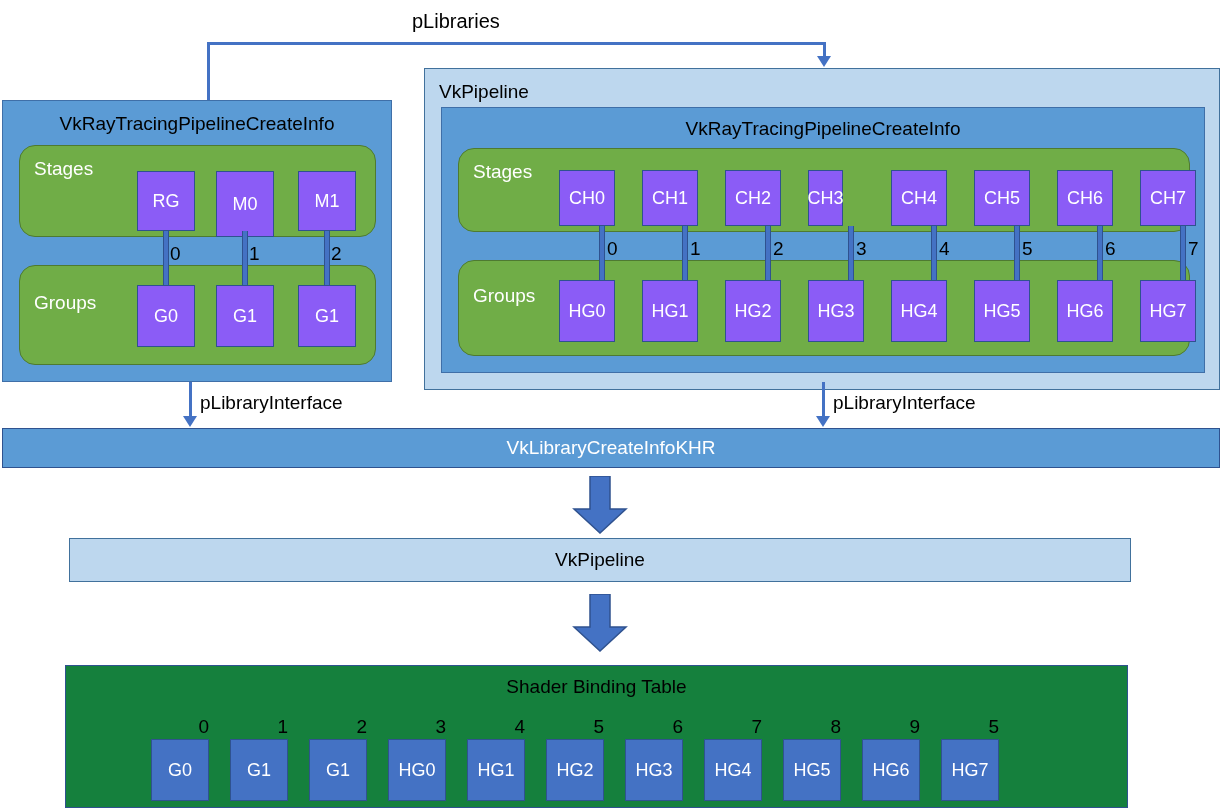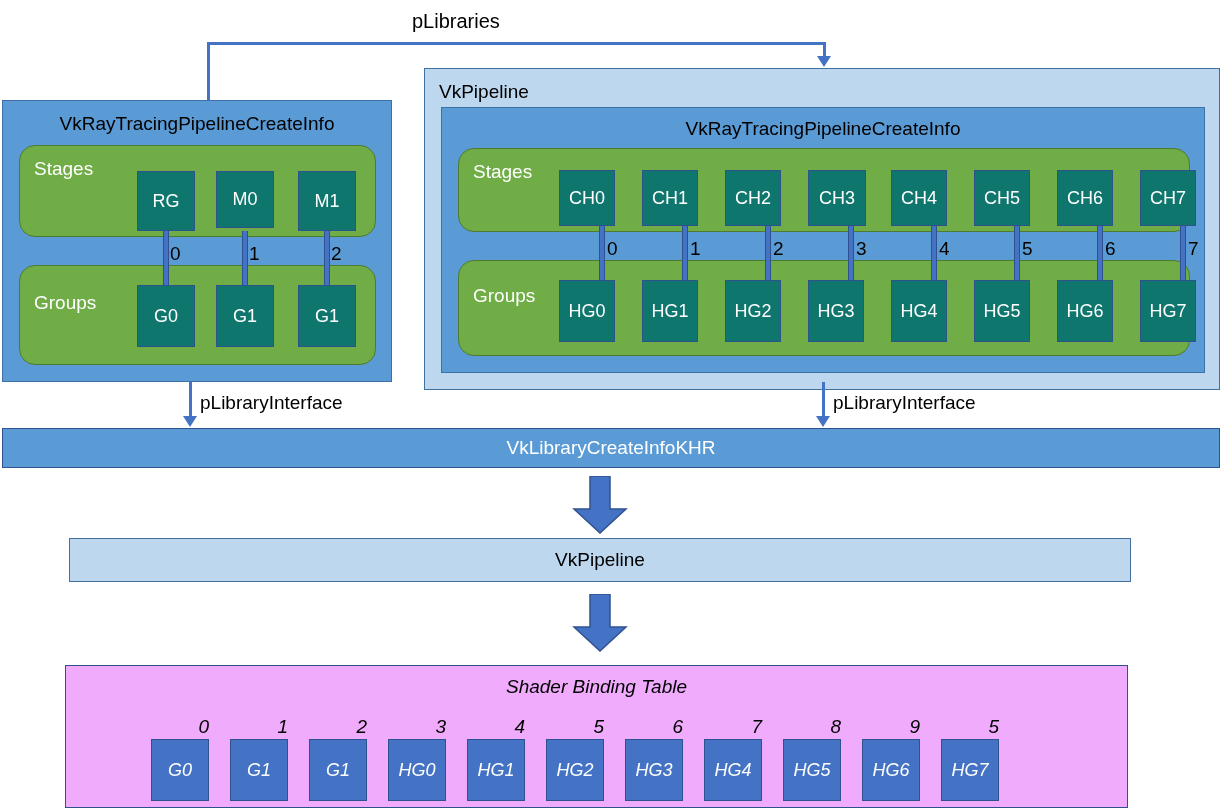--- a/index.html
+++ b/index.html
@@ -44,21 +44,21 @@
   .grp{
     position:absolute;background:#70AD47;border:1px solid #4E7A31;
     border-radius:16px;box-sizing:border-box;
   }
   .grp-label{
     position:absolute;color:#ffffff;font-size:19px;white-space:nowrap;
   }
 
   
   .cell{
-    position:absolute;background:#0f766e;border:1px solid #2F528F;
+    position:absolute;background:#8b5cf6;border:1px solid #2F528F;
     box-sizing:border-box;color:#ffffff;font-size:18px;
     display:flex;align-items:center;justify-content:center;
   }
   .conn{position:absolute;width:6px;background:#4472C4;border-left:1px solid #2F528F;border-right:1px solid #2F528F;box-sizing:border-box;}
   .idx{position:absolute;font-size:19px;color:#000;white-space:nowrap;}
 
   
   .bar-mid{
     position:absolute;background:#5B9BD5;border:1px solid #2F528F;
     box-sizing:border-box;color:#ffffff;font-size:19px;
@@ -69,23 +69,22 @@
     box-sizing:border-box;color:#000000;font-size:19px;
     display:flex;align-items:center;justify-content:center;
   }
 
   
   .blockarrow{position:absolute;}
   .blockarrow svg{display:block;}
 
   
   .sbt{
-    position:absolute;background:#f0abfc;border:1px solid #2F528F;
+    position:absolute;background:#15803d;border:1px solid #2F528F;
     box-sizing:border-box;
-    font-style:italic;
   }
   .sbt-title{
     position:absolute;left:0;right:0;text-align:center;font-size:19px;color:#000;
   }
   .sbt-cell{
     position:absolute;background:#4472C4;border:1px solid #2F528F;
     box-sizing:border-box;color:#ffffff;font-size:18px;
     display:flex;align-items:center;justify-content:center;
   }
   .sbt-idx{position:absolute;font-size:19px;color:#000;text-align:right;}
@@ -106,21 +105,21 @@
 
   <div class="grp" style="left:16px;top:44px;width:357px;height:92px;">
     <div class="grp-label" style="left:14px;top:12px;">Stages</div>
   </div>
 
   <div class="grp" style="left:16px;top:164px;width:357px;height:100px;">
     <div class="grp-label" style="left:14px;top:26px;">Groups</div>
   </div>
 
   <div class="cell" style="left:134px;top:70px;width:58px;height:60px;">RG</div>
-  <div class="cell" style="left:213px;top:70px;width:58px;height:57px;">M0</div>
+  <div class="cell" style="left:213px;top:70px;width:58px;height:66px;">M0</div>
   <div class="cell" style="left:295px;top:70px;width:58px;height:60px;">M1</div>
 
   <div class="cell" style="left:134px;top:184px;width:58px;height:62px;">G0</div>
   <div class="cell" style="left:213px;top:184px;width:58px;height:62px;">G1</div>
   <div class="cell" style="left:295px;top:184px;width:58px;height:62px;">G1</div>
 
   <div class="conn" style="left:160px;top:130px;height:54px;"></div>
   <div class="conn" style="left:239px;top:130px;height:54px;"></div>
   <div class="conn" style="left:321px;top:130px;height:54px;"></div>
 
@@ -141,21 +140,21 @@
       <div class="grp-label" style="left:14px;top:12px;">Stages</div>
     </div>
 
     <div class="grp" style="left:16px;top:152px;width:732px;height:96px;">
       <div class="grp-label" style="left:14px;top:24px;">Groups</div>
     </div>
 
     <div class="cell" style="left:117px;top:62px;width:56px;height:56px;">CH0</div>
     <div class="cell" style="left:200px;top:62px;width:56px;height:56px;">CH1</div>
     <div class="cell" style="left:283px;top:62px;width:56px;height:56px;">CH2</div>
-    <div class="cell" style="left:366px;top:62px;width:58px;height:56px;">CH3</div>
+    <div class="cell" style="left:366px;top:62px;width:35px;height:56px;">CH3</div>
     <div class="cell" style="left:449px;top:62px;width:56px;height:56px;">CH4</div>
     <div class="cell" style="left:532px;top:62px;width:56px;height:56px;">CH5</div>
     <div class="cell" style="left:615px;top:62px;width:56px;height:56px;">CH6</div>
     <div class="cell" style="left:698px;top:62px;width:56px;height:56px;">CH7</div>
 
     <div class="cell" style="left:117px;top:172px;width:56px;height:62px;">HG0</div>
     <div class="cell" style="left:200px;top:172px;width:56px;height:62px;">HG1</div>
     <div class="cell" style="left:283px;top:172px;width:56px;height:62px;">HG2</div>
     <div class="cell" style="left:366px;top:172px;width:56px;height:62px;">HG3</div>
     <div class="cell" style="left:449px;top:172px;width:56px;height:62px;">HG4</div>

